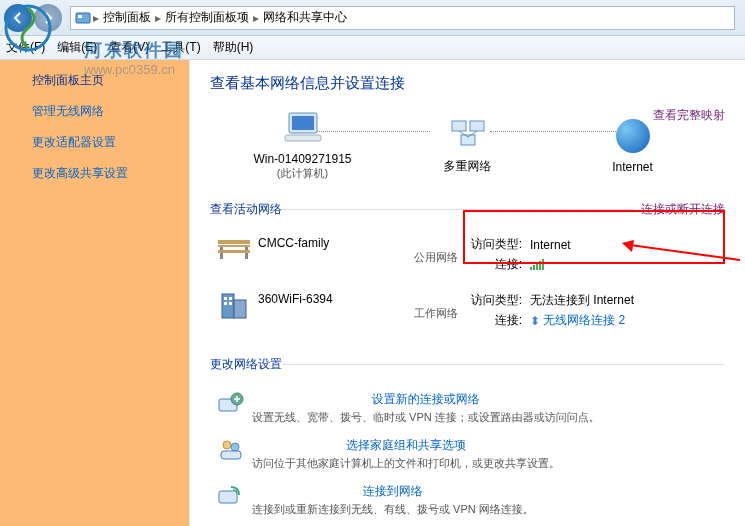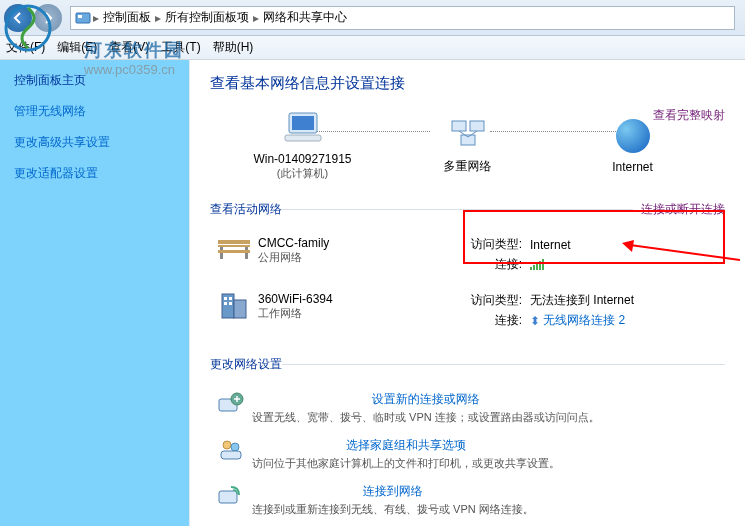--- a/index.html
+++ b/index.html
@@ -6,39 +6,39 @@
 body { width: 745px; height: 526px; overflow: hidden; background: #fff; font-size: 12px; position: relative; }
 .nav-bar { height: 36px; background: linear-gradient(#e8f0f8, #dce8f4); display: flex; align-items: center; padding: 0 4px; border-bottom: 1px solid #b8c8d8; }
 .nav-btn { width: 28px; height: 28px; border-radius: 50%; background: radial-gradient(#4a90d0, #2060a0); margin-right: 2px; display: flex; align-items: center; justify-content: center; color: #fff; }
 .nav-btn.fwd { background: radial-gradient(#a0b8d0, #7090b0); }
 .breadcrumb { flex: 1; height: 24px; background: #fff; border: 1px solid #a8b8c8; margin: 0 6px; display: flex; align-items: center; padding: 0 4px; }
 .breadcrumb span { margin: 0 2px; }
 .bc-sep { color: #666; }
 .menu-bar { height: 24px; background: linear-gradient(#f4f8fc, #e8f0f8); display: flex; align-items: center; padding: 0 6px; border-bottom: 1px solid #d0d8e0; }
 .menu-bar span { margin-right: 12px; cursor: pointer; }
 .content { display: flex; height: calc(100% - 60px); }
-.sidebar { width: 190px; background: #7dd3fc; padding: 12px 14px; border-right: 1px solid #e0e8f0; }
+.sidebar { width: 190px; background: #fdba74; padding: 12px 32px; border-right: 1px solid #e0e8f0; }
 .sidebar-title { color: #003399; font-size: 12px; margin-bottom: 14px; }
 .sidebar-link { color: #0066cc; margin-bottom: 14px; cursor: pointer; display: block; }
 .main { flex: 1; padding: 14px 20px; position: relative; overflow: hidden; }
 .main-title { font-size: 15px; color: #003399; margin-bottom: 14px; }
 .net-map { display: flex; justify-content: space-around; align-items: center; padding: 4px 10px; position: relative; }
 .net-node { text-align: center; width: 130px; }
 .net-node .label { font-size: 12px; margin-top: 4px; }
 .net-node .sublabel { font-size: 11px; color: #555; }
 .full-map { position: absolute; right: 0; top: 0; color: #701a75; cursor: pointer; }
 .section-head { display: flex; align-items: center; margin: 16px 0 10px; }
 .section-head .title { color: #003399; white-space: nowrap; }
 .section-head .line { flex: 1; height: 1px; background: #d8e0e8; }
 .section-head .link { color: #701a75; margin-left: 8px; cursor: pointer; white-space: nowrap; }
 .net-row { display: flex; padding: 8px 0; }
 .net-row .icon { width: 48px; text-align: center; }
 .net-row .info { width: 200px; }
 .net-row .info .name { color: #000; font-weight: normal; }
-.net-row .info .type { color: #555; font-size: 11px; }
+.net-row .info .type { color: #555; font-size: 11px; text-align: right; }
 .net-row .details { flex: 1; }
 .net-row .details .drow { display: flex; margin-bottom: 3px; align-items: center; }
 .net-row .details .dlabel { width: 64px; text-align: right; margin-right: 8px; }
 .net-row .details .dval { color: #000; }
 .net-row .details .dlink { color: #0066cc; cursor: pointer; }
 .settings-item { display: flex; padding: 8px 0 4px; }
 .settings-item .icon { width: 42px; text-align: center; }
 .settings-item .body .link { color: #0066cc; cursor: pointer; margin-bottom: 2px; display: block; text-align: center; }
 .settings-item .body .desc { color: #555; font-size: 11px; }
 .icon-pc { width: 40px; height: 34px; display: inline-block; }
@@ -88,22 +88,22 @@
   <span>查看(V)</span>
   <span>工具(T)</span>
   <span>帮助(H)</span>
 </div>
 
 <div class="content">
 
   <div class="sidebar">
     <div class="sidebar-title">控制面板主页</div>
     <a class="sidebar-link">管理无线网络</a>
+    <a class="sidebar-link">更改适配器设置</a>
     <a class="sidebar-link">更改高级共享设置</a>
-    <a class="sidebar-link">更改适配器设置</a>
   </div>
 
   <div class="main">
     <div class="main-title">查看基本网络信息并设置连接</div>
 
     <div class="net-map">
       <a class="full-map">查看完整映射</a>
       <div class="dash-line" style="left:90px; width:130px;"></div>
       <div class="dash-line" style="left:280px; width:130px;"></div>
       <div class="net-node">

